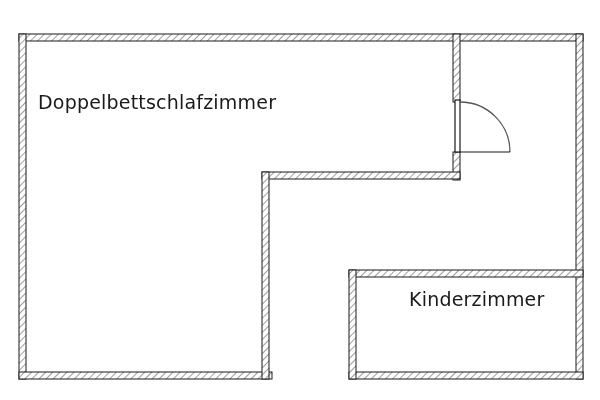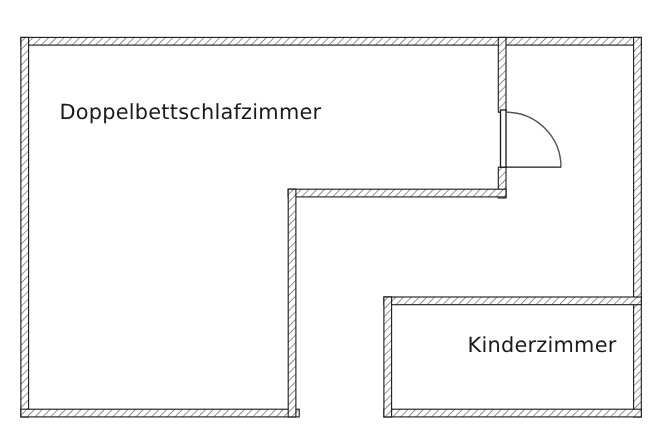--- a/index.html
+++ b/index.html
@@ -29,33 +29,32 @@
   .room-label {
     position: absolute;
     color: #1a1a1a;
     font-family: "DejaVu Sans", sans-serif;
     font-size: 19px;
     font-weight: 400;
     letter-spacing: 0.2px;
     white-space: nowrap;
     line-height: 1;
     user-select: none;
-    margin-left: 16px;
   }
   #label-doppelbettschlafzimmer {
     left: 38px;
     top: 93px;
   }
   #label-treppe {
     left: 294px;
     top: 211px;
   }
   #label-kinderzimmer {
     left: 409px;
-    top: 305px;
+    top: 290px;
   }
 </style>
 </head>
 <body>
 
 <div id="plan-root">
 
   <svg id="plan-svg" viewBox="0 0 600 400" xmlns="http://www.w3.org/2000/svg">
     <defs>
       <pattern id="wallHatch" width="5" height="5" patternUnits="userSpaceOnUse" patternTransform="rotate(45)">

